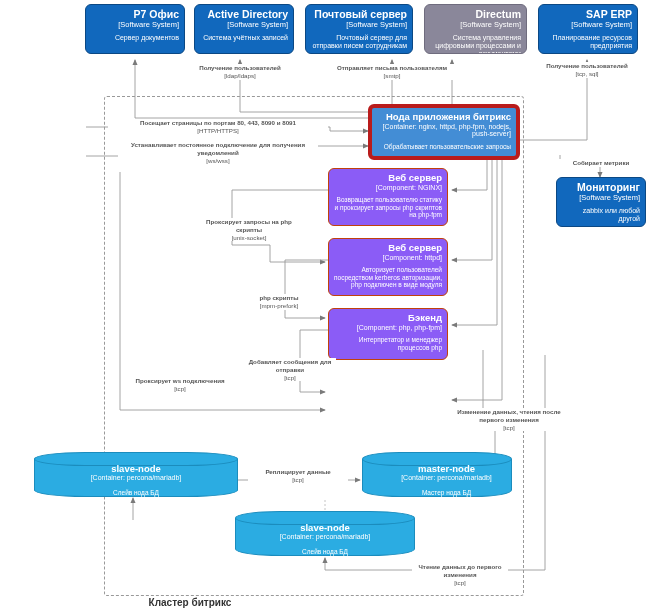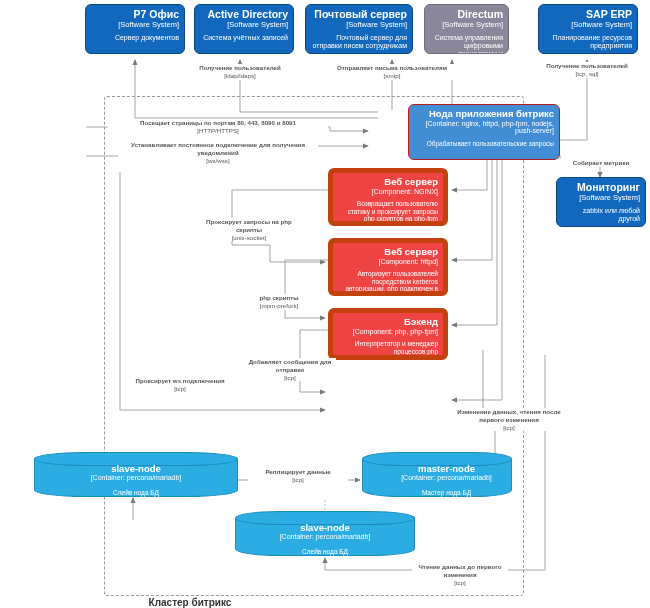--- a/index.html
+++ b/index.html
@@ -33,27 +33,27 @@
   .sys .meta  { font-size:7.5px; }
   .sys .desc  { font-size:7px; }
 
   
   .ext { background:#8a879a; border:1px solid #6f6c7e; }
   .ext .title { font-size:10.5px; }
   .ext .meta  { font-size:7.5px; }
   .ext .desc  { font-size:7px; }
 
   
-  .cont { background:#438dd5; border:1px solid #b91c1c;margin-left:40px; }
+  .cont { background:#438dd5; border:4px solid #b91c1c; }
   .cont .title { font-size:9.5px; }
   .cont .meta  { font-size:7px; }
   .cont .desc  { font-size:6.5px; }
 
   
-  .comp { background:#ef4444; border:5px solid #c2410c; }
+  .comp { background:#8b5cf6; border:1px solid #c2410c; }
   .comp .title { font-size:9.5px; }
   .comp .meta  { font-size:7px; }
   .comp .desc  { font-size:6.5px; }
 
   
   .person {
     position:absolute;
     color:#fff; text-align:center;
   }
   .person .head {
@@ -194,21 +194,21 @@
     <div class="meta">[Software System]</div>
     <div class="desc">Система учётных записей</div>
   </div>
 
   <div class="node sys" style="left:305px; top:4px; width:108px; height:50px;">
     <div class="title">Почтовый сервер</div>
     <div class="meta">[Software System]</div>
     <div class="desc">Почтовый сервер для отправки писем сотрудникам</div>
   </div>
 
-  <div class="node ext" style="left:424px; top:4px; width:85px; height:50px;">
+  <div class="node ext" style="left:424px; top:4px; width:103px; height:50px;">
     <div class="title">Directum</div>
     <div class="meta">[Software System]</div>
     <div class="desc">Система управления цифровыми процессами и документами</div>
   </div>
 
   <div class="node sys" style="left:538px; top:4px; width:100px; height:50px;">
     <div class="title">SAP ERP</div>
     <div class="meta">[Software System]</div>
     <div class="desc">Планирование ресурсов предприятия</div>
   </div>

